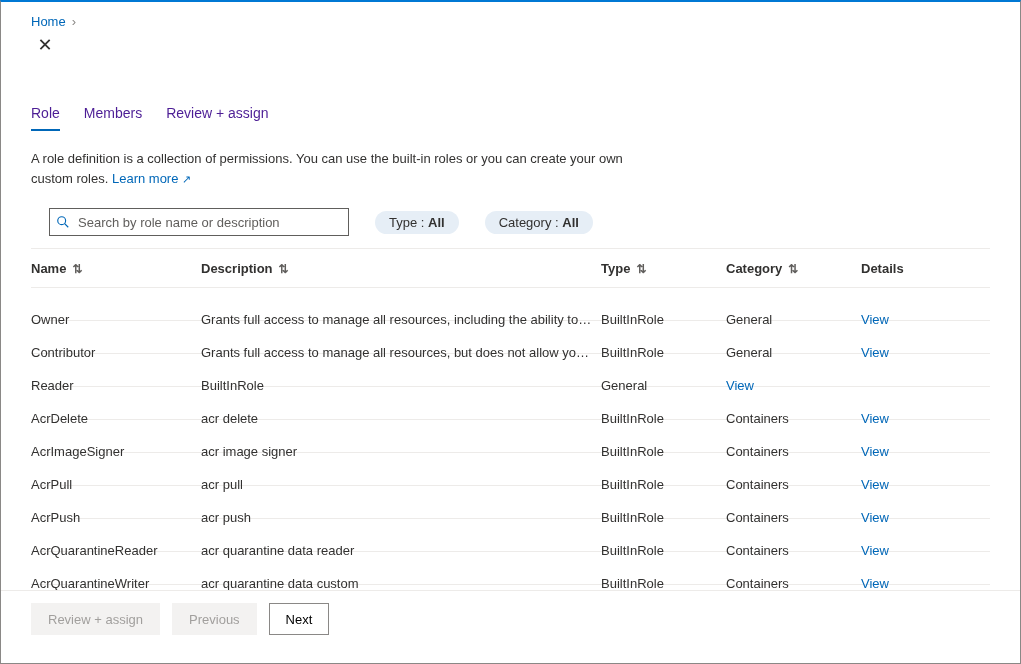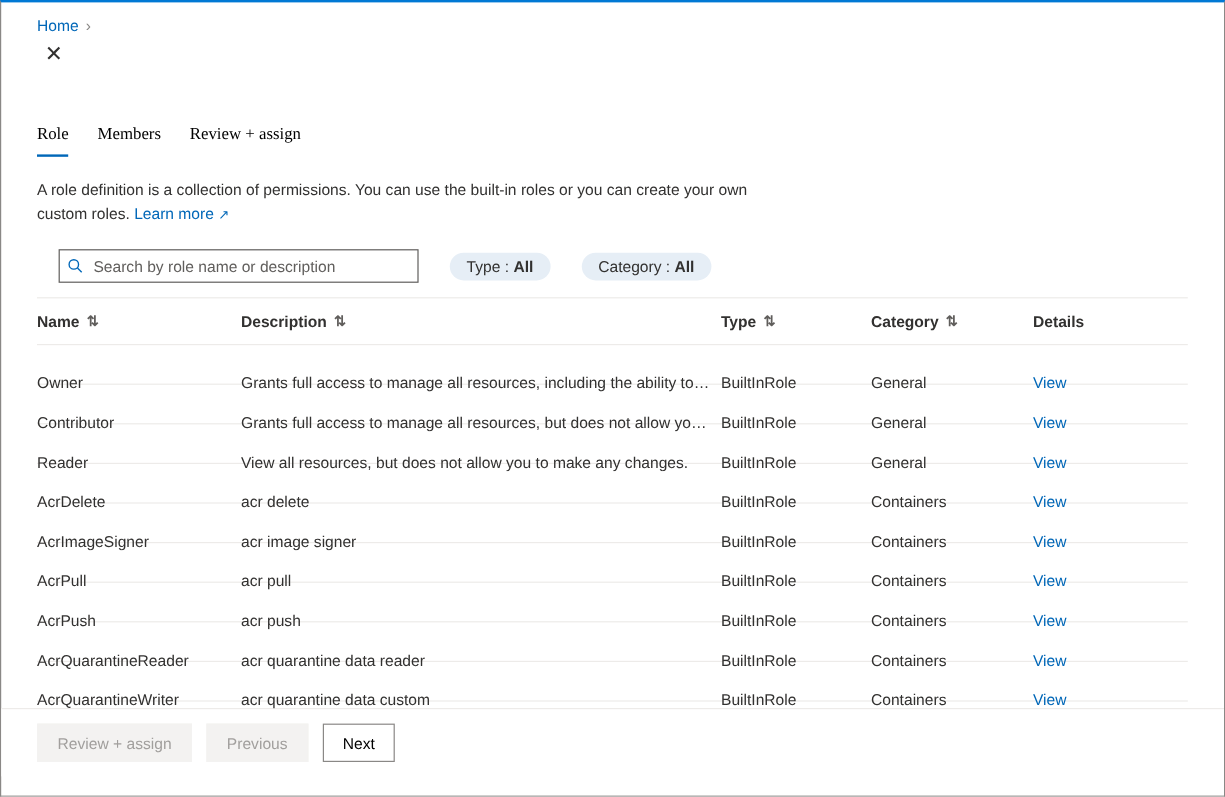--- a/index.html
+++ b/index.html
@@ -46,24 +46,23 @@
   .close-x {
     font-size: 18px; color:#323130; cursor: pointer;
     width:28px; height:28px; display:flex; align-items:center; justify-content:center;
   }
   .spacer { height: 36px; }
   .tabs {
     display: flex; gap: 24px; padding-bottom: 0px;
     border-bottom: 0;
   }
   .tab {
-    color: #000000; font-size: 14px; padding: 4px 0 8px;
+    color: #4c1d95; font-size: 14px; padding: 4px 0 8px;
     cursor:pointer;
     border-bottom: 2px solid transparent;
-    font-family: Liberation Serif, serif;
   }
   .tab.active { border-bottom: 2px solid #0067b8; font-weight:400;}
   .desc {
     margin: 18px 0 4px; font-size: 13px; color:#323130; line-height:1.5;
     max-width: 620px;
   }
   .desc a { color:#0067b8; text-decoration:none;}
   .ext-icon { font-size:11px; color:#0067b8;}
   .filters {
     display:flex; align-items:center; gap: 26px;
@@ -92,21 +91,21 @@
     display:grid;
     grid-template-columns: 170px 400px 125px 135px 100px;
     align-items:center;
   }
   .thead {
     font-weight:600; font-size:13px;
     border-top:1px solid #edebe9;
     border-bottom:1px solid #edebe9;
     height:40px;
   }
-  .th { display:flex; align-items:flex-start; gap:6px;}
+  .th { display:flex; align-items:flex-end; gap:6px;}
   .sort-icon { color:#605e5c; font-size:12px;}
   .trow {
     height:33px; font-size:13px;
     border-bottom:1px solid #edebe9;
   }
   .tcell { white-space:nowrap; overflow:hidden; text-overflow:ellipsis; padding-right:8px;margin-top:31px;}
   .link { color:#0067b8; cursor:pointer;}
   .footer {
     border-top:1px solid #edebe9;
     padding: 12px 30px;
@@ -210,21 +209,20 @@
             </div>
             <div class="trow">
               <div class="tcell">Contributor</div>
               <div class="tcell">Grants full access to manage all resources, but does not allow you ...</div>
               <div class="tcell">BuiltInRole</div>
               <div class="tcell">General</div>
               <div class="tcell link">View</div>
             </div>
             <div class="trow">
               <div class="tcell">Reader</div>
-              <div class="tcell">View all resources, but does not allow you to make any changes.</div>
               <div class="tcell">BuiltInRole</div>
               <div class="tcell">General</div>
               <div class="tcell link">View</div>
             </div>
             <div class="trow">
               <div class="tcell">AcrDelete</div>
               <div class="tcell">acr delete</div>
               <div class="tcell">BuiltInRole</div>
               <div class="tcell">Containers</div>
               <div class="tcell link">View</div>

